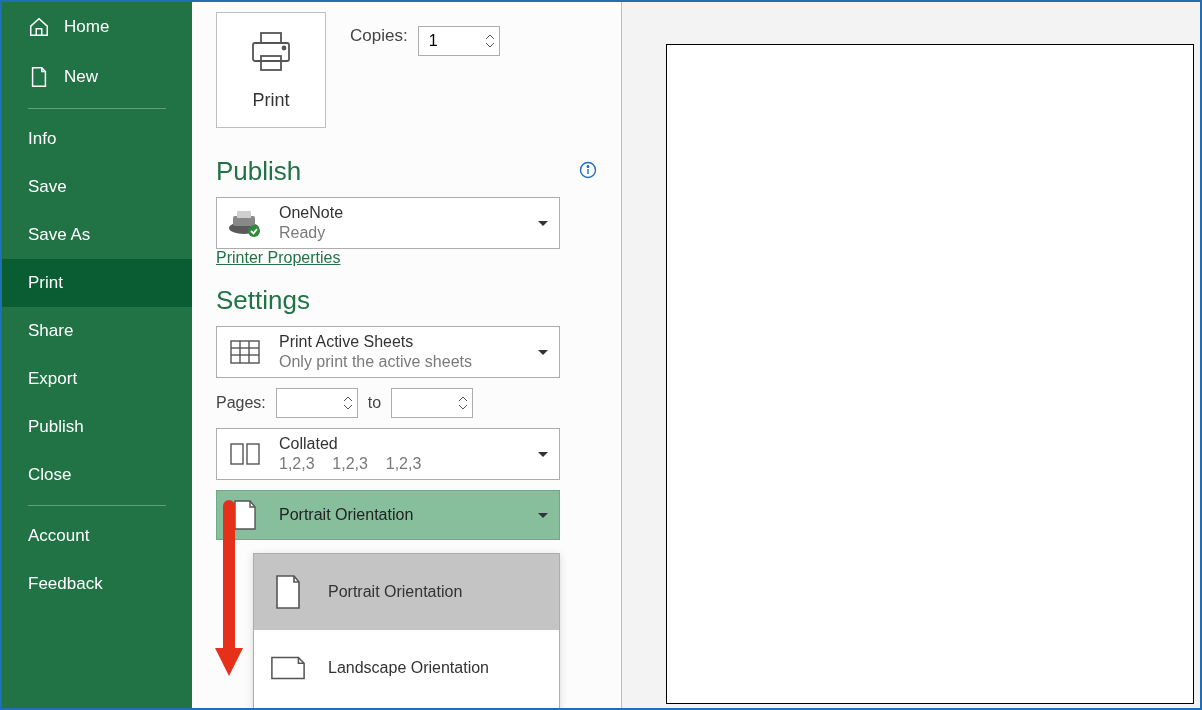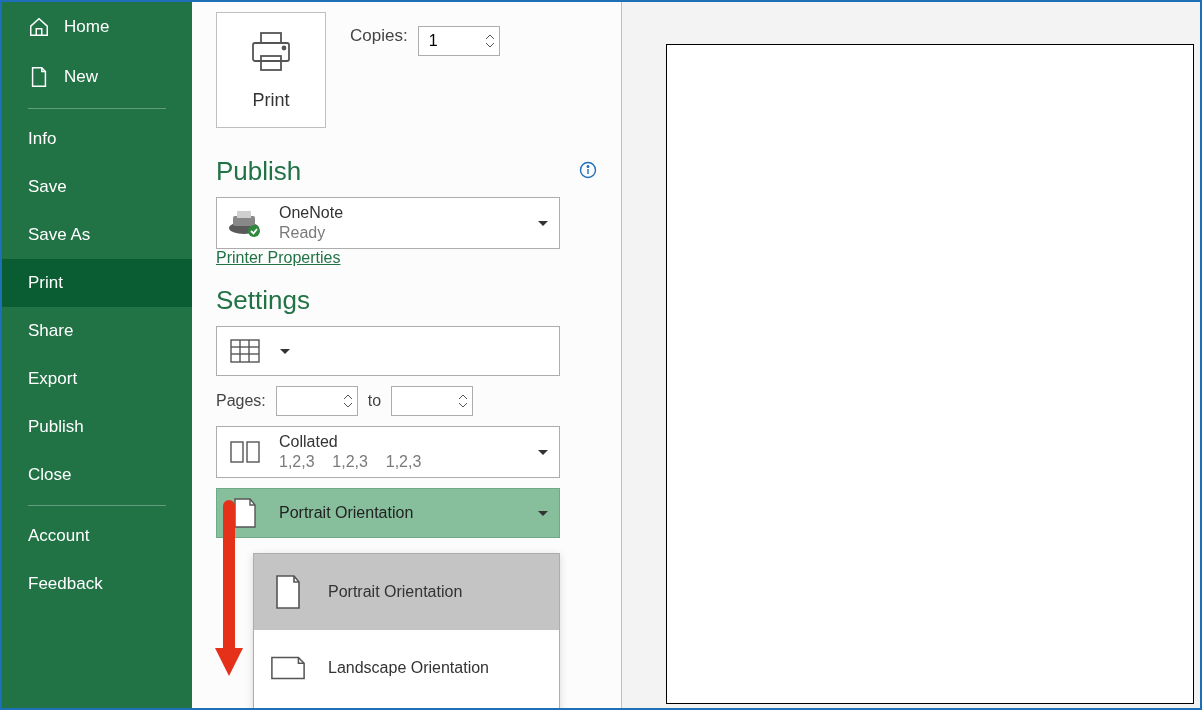--- a/index.html
+++ b/index.html
@@ -194,20 +194,24 @@
     <div class="dropdown">
       <span class="dd-icon">
         <svg width="32" height="26" viewBox="0 0 32 26" fill="none" stroke="#555" stroke-width="1.4">
           <rect x="2" y="2" width="28" height="22"></rect>
           <line x1="2" y1="9" x2="30" y2="9"></line>
             <line x1="2" y1="16" x2="30" y2="16"></line>
           <line x1="11" y1="2" x2="11" y2="24"></line>
             <line x1="20" y1="2" x2="20" y2="24"></line>
         </svg>
       </span>
+      <span class="dd-text">
+        <div class="dd-line1">Print Active Sheets</div>
+        <div class="dd-line2">Only print the active sheets</div>
+      </span>
       <span class="dd-caret"><svg width="12" height="8" viewBox="0 0 12 8">
             <path d="M1 1 L6 6 L11 1" fill="#333"></path>
           </svg></span>
     </div>
 
     <div class="pages-row">
       <span class="pages-label">Pages:</span>
       <div class="spinner sm">
         <span></span>
         <span class="spinner-btns">

